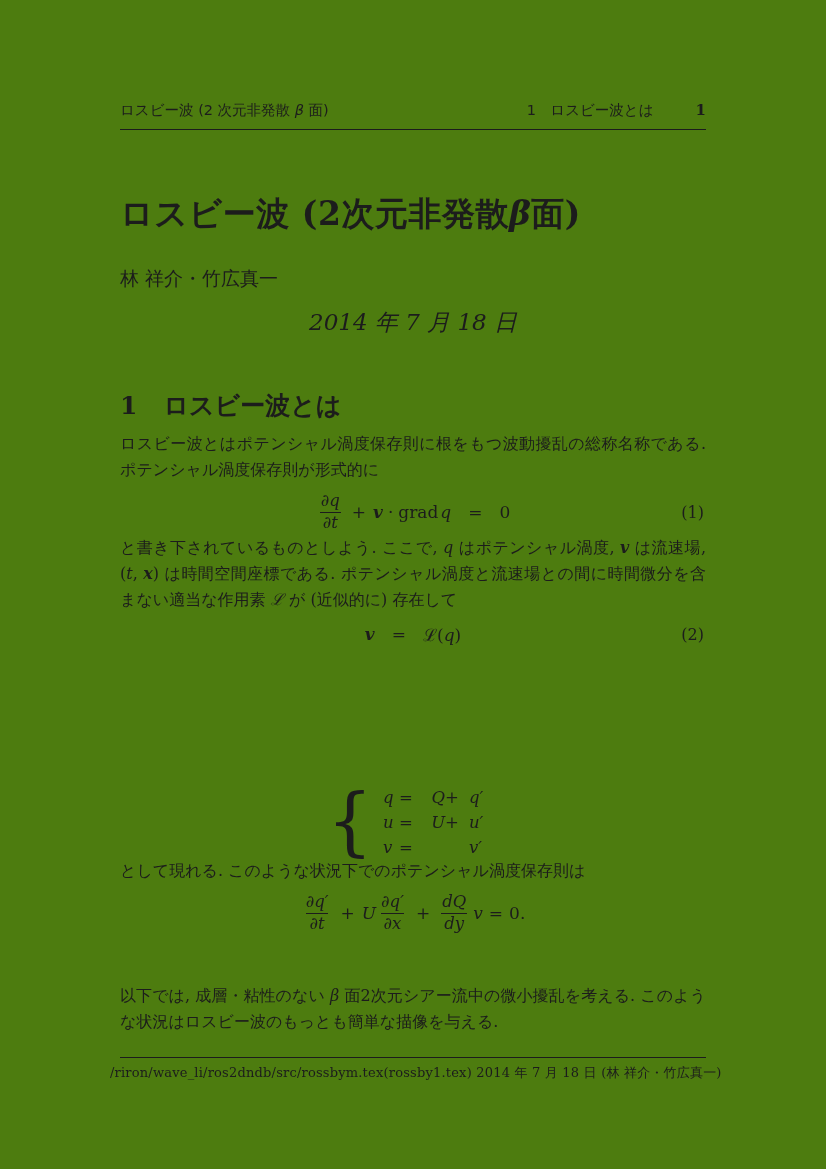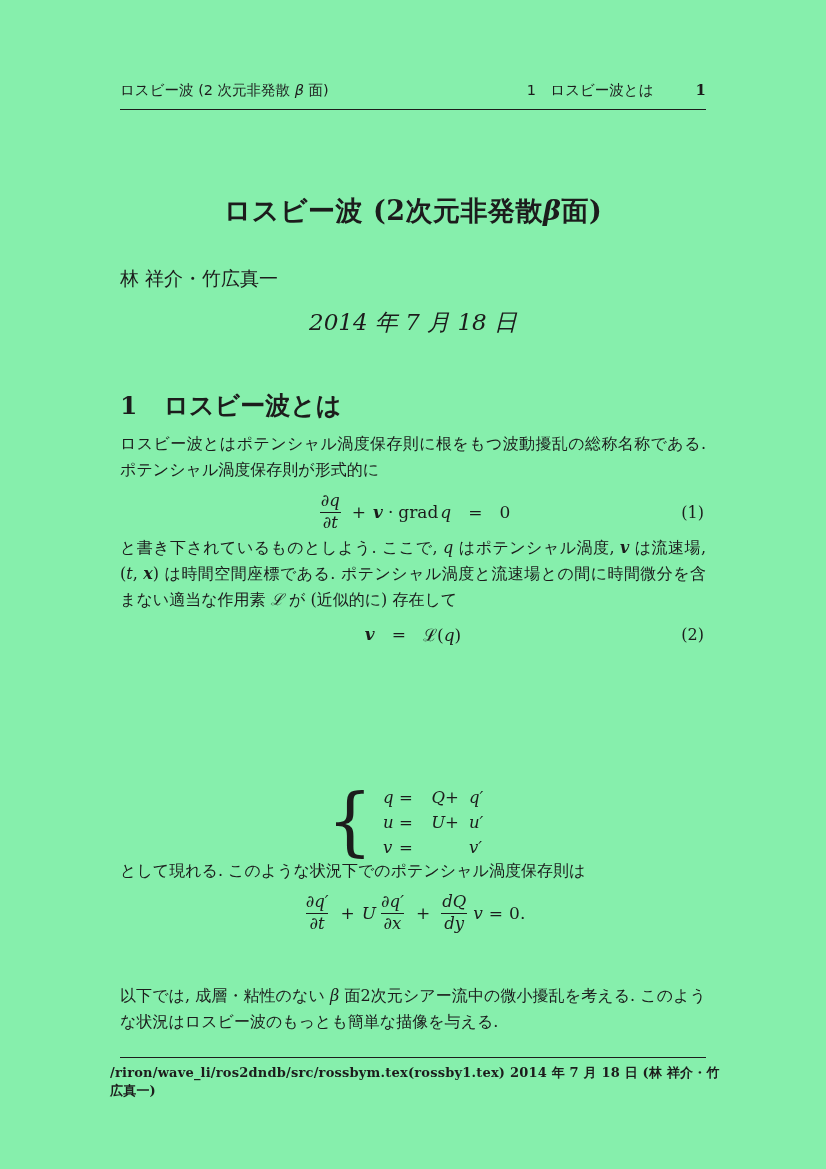--- a/index.html
+++ b/index.html
@@ -4,41 +4,41 @@
 <style>
   * { margin:0; padding:0; box-sizing:border-box; }
   html, body { background:#ffffff; }
   body {
     width:826px; height:1169px;
     font-family:"DejaVu Serif","Liberation Serif",serif;
     color:#1c1c1c;
   }
   .page {
     position:relative; width:826px; height:1169px;
-    background:#86efac; overflow:hidden;
+    background:#4d7c0f; overflow:hidden;
   }
 
   
   .running-head {
     position:absolute; left:120px; top:81px; width:586px;
     display:flex; justify-content:space-between; align-items:baseline;
     border-bottom:1px solid #1c1c1c; padding-bottom:9px;
     font-size:14.5px;
     font-family:"DejaVu Sans","Liberation Sans",sans-serif;
   }
-  .head-right { display:flex; align-items:baseline; }
+  .head-right { display:flex; align-items:baseline;margin-top:20px; }
   .head-page {
     font-family:"DejaVu Serif","Liberation Serif",serif;
     font-weight:bold; margin-left:42px; font-size:15px;
   }
 
   
   .doc-title {
     position:absolute; left:120px; top:193px; width:586px;
-    text-align:center; font-size:27px; font-weight:bold;
+    text-align:left; font-size:33px; font-weight:bold;
     letter-spacing:0.5px; line-height:1.3;
   }
   .doc-authors {
     position:absolute; left:120px; top:266px; width:586px;
     text-align:left; font-size:19px;
   }
   .doc-date {
     position:absolute; left:120px; top:307px; width:586px;
     text-align:center; font-size:23px;font-style:italic;
   }
@@ -101,21 +101,21 @@
   .c-mid { font-style:italic; text-align:right; padding-right:10px; }
   .c-prime { font-style:italic; text-align:left; }
 
   
   .footer-rule {
     position:absolute; left:120px; top:1057px; width:586px;
     border-top:1px solid #1c1c1c;
   }
   .footer {
     position:absolute; left:110px; top:1064px; width:616px;
-    font-size:13px; letter-spacing:0.2px;font-weight:bold;
+    font-size:13px; letter-spacing:0.2px;
   }
 </style>
 </head>
 <body>
 
 <div class="page">
 
   <div class="running-head">
     <span class="head-left"><span>ロスビー波 (2 次元非発散 </span><span class="seg-i">β</span><span> 面)</span></span>
     <span class="head-right">

